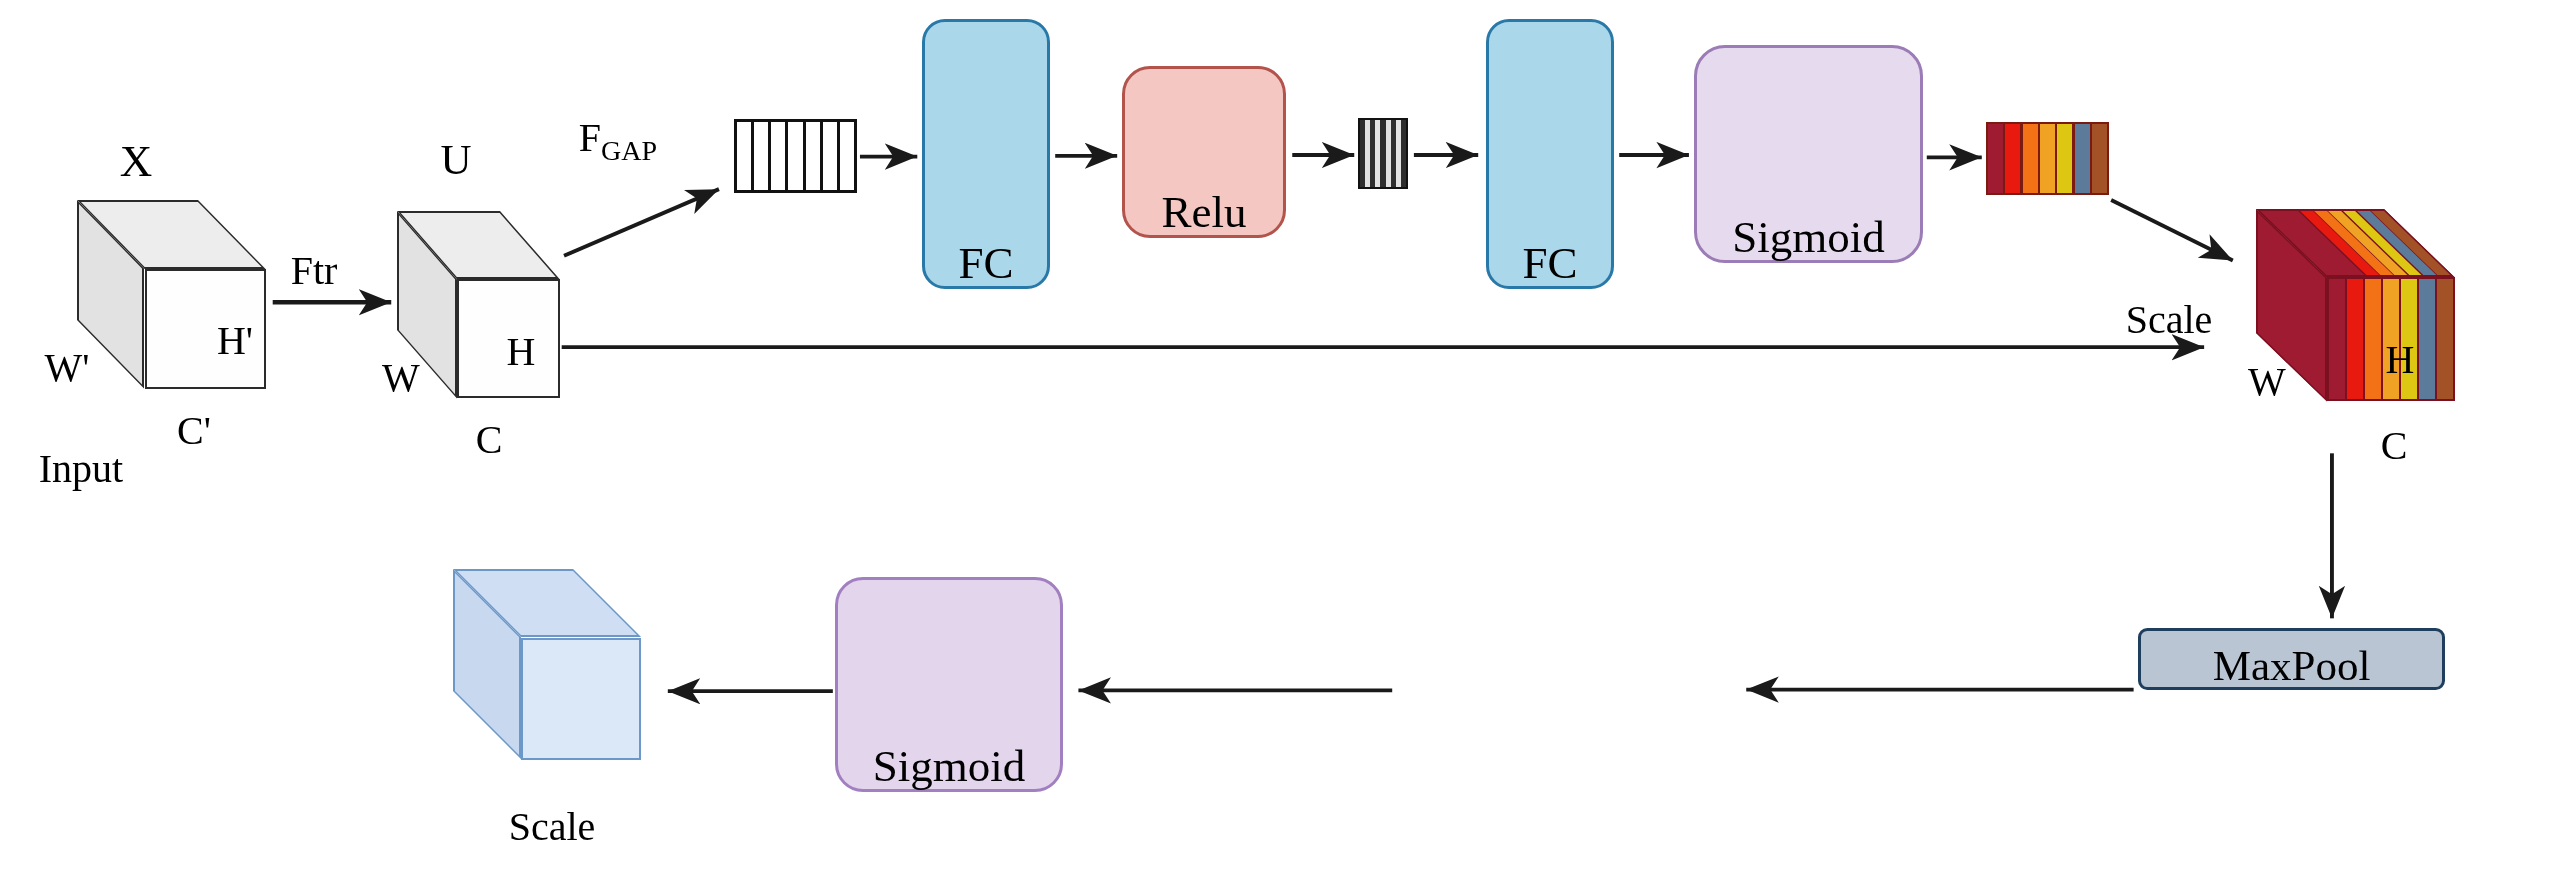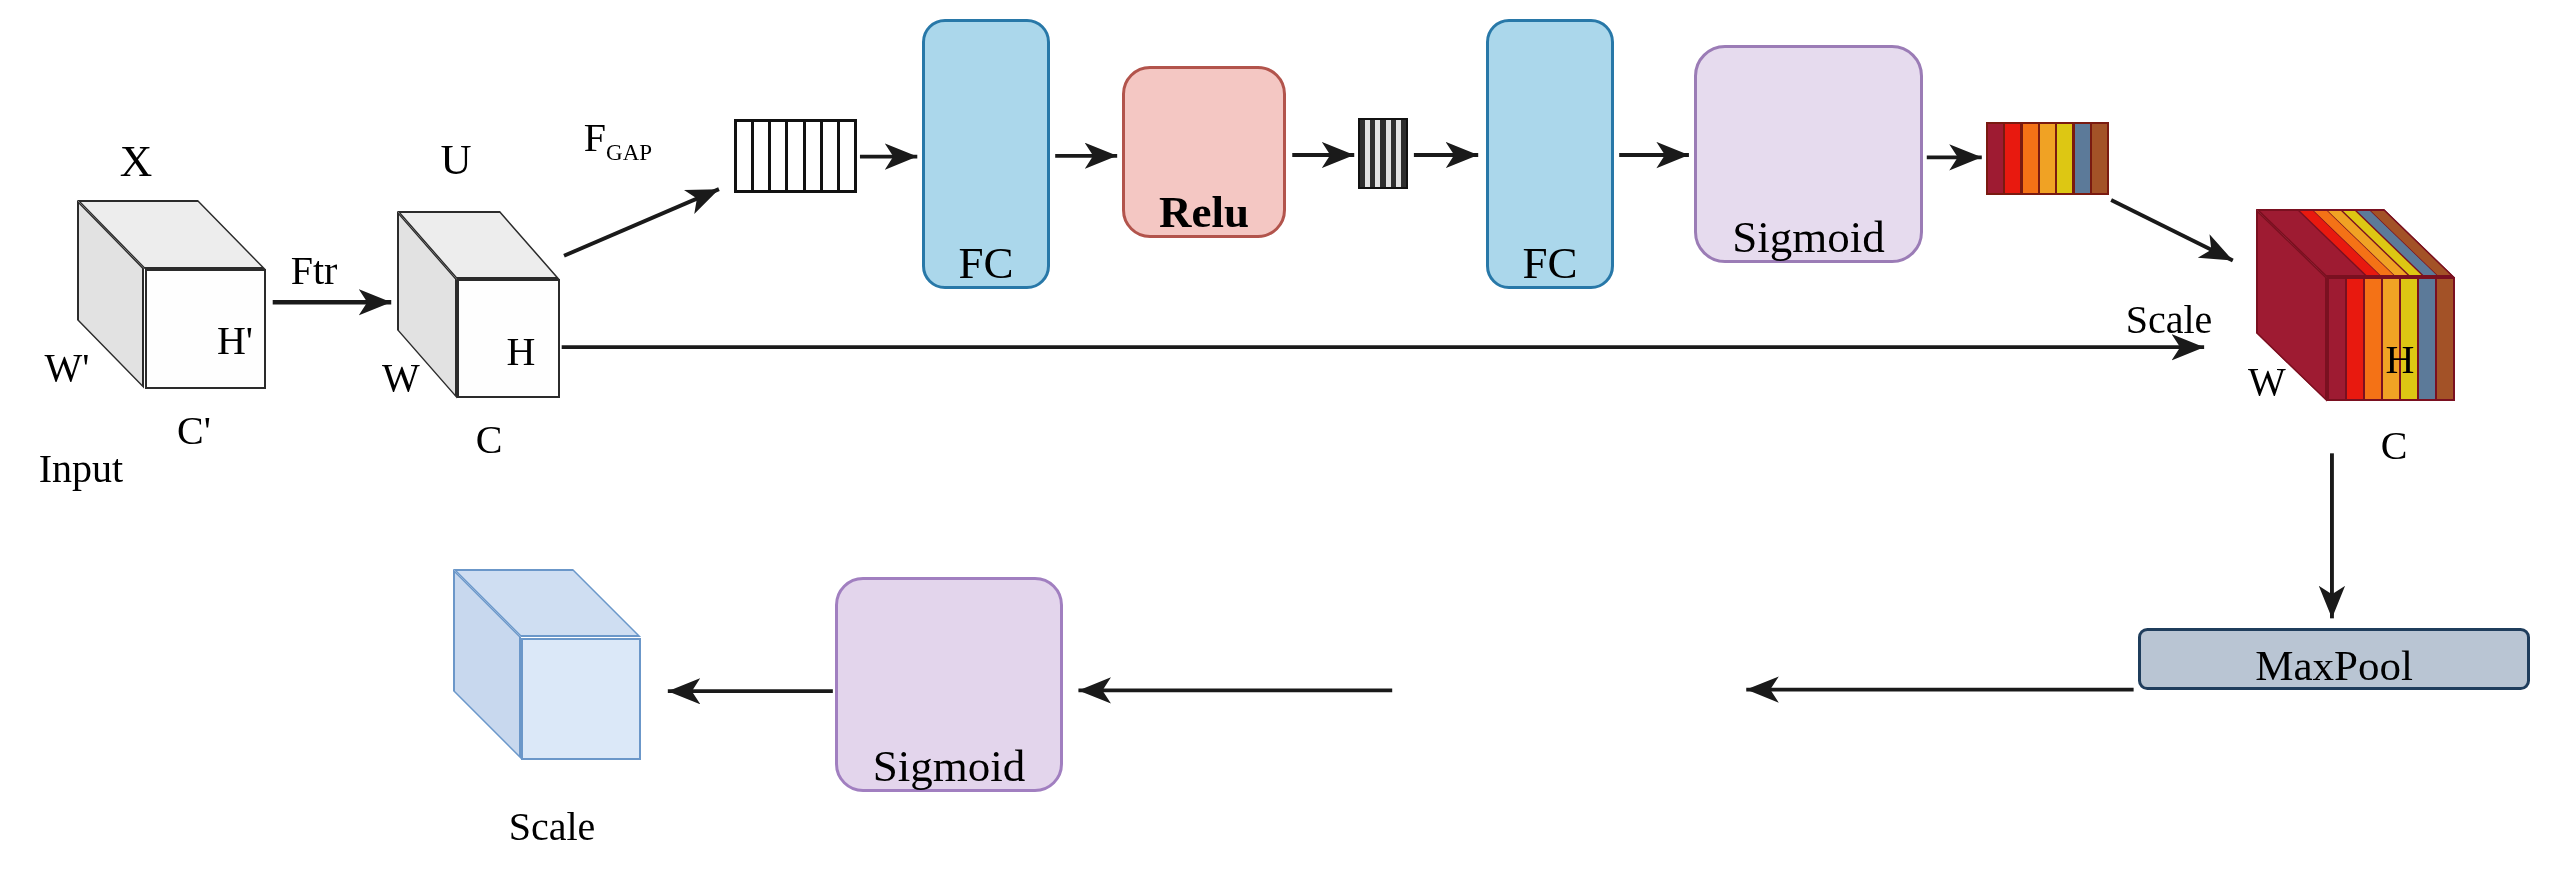--- a/index.html
+++ b/index.html
@@ -5,21 +5,21 @@
   html,body{margin:0;padding:0;background:#ffffff;}
   #canvas{position:relative;width:2576px;height:871px;background:#fff;overflow:hidden;
           font-family:"Liberation Serif","DejaVu Serif",serif;color:#000;}
   svg.wires{position:absolute;left:0;top:0;width:2576px;height:871px;pointer-events:none;}
   .lbl{position:absolute;transform:translate(-50%,-50%);font-size:40px;line-height:1;white-space:nowrap;}
   .box{position:absolute;display:flex;align-items:flex-end;justify-content:center;box-sizing:border-box;}
   .face{position:absolute;box-sizing:border-box;transform-origin:top left;}
   .stripes{display:flex;flex-direction:row;align-items:stretch;}
   .stripe{flex:1 1 0;}
   .wide-first .stripe:first-child{flex:3 1 0;}
-  sub.gap{font-size:23px;}
+  sub.gap{font-size:28px;}
 </style>
 </head>
 <body>
 
 <div id="canvas">
 
   <svg class="wires" viewBox="0 0 3325 1124">
     <defs>
       <marker id="ah" markerUnits="userSpaceOnUse" markerWidth="46" markerHeight="38" refX="42" refY="17" orient="auto">
         <path d="M0,0 L42,17 L0,34 L11,17 Z" fill="#1a1a1a"></path>
@@ -88,21 +88,21 @@
       <div class="stripe" style="background: rgb(255, 255, 255);"></div>
       <div class="stripe" style="background: rgb(255, 255, 255);"></div>
       <div class="stripe" style="background: rgb(255, 255, 255);"></div>
     </div>
 
   <div class="box" style="left:922px;top:19.4px;width:128px;height:270px;background:#abd7eb;border:3.1px solid #2878a8;border-radius:23px;">
     <span class="lbl" style="position:static;transform:none;font-size:45px;">FC</span>
   </div>
 
   <div class="box" style="left:1122px;top:66px;width:164px;height:172px;background:#f4c7c3;border:3.1px solid #b2544c;border-radius:28px;">
-    <span class="lbl" style="position:static;transform:none;font-size:45px;font-weight:bold;">Relu</span>
+    <span class="lbl" style="position:static;transform:none;font-size:45px;">Relu</span>
   </div>
 
   <div class="box stripes" style="left:1358px;top:118px;width:50px;height:71px;border:2.3px solid #111;">
       <div class="stripe" style="background: rgb(46, 46, 46);"></div>
       <div class="stripe" style="background: rgb(226, 226, 226);"></div>
       <div class="stripe" style="background: rgb(46, 46, 46);"></div>
       <div class="stripe" style="background: rgb(226, 226, 226);"></div>
       <div class="stripe" style="background: rgb(46, 46, 46);"></div>
       <div class="stripe" style="background: rgb(226, 226, 226);"></div>
       <div class="stripe" style="background: rgb(46, 46, 46);"></div>
@@ -148,21 +148,21 @@
         <div class="stripe" style="background: rgb(240, 162, 36);"></div>
         <div class="stripe" style="background: rgb(221, 199, 19);"></div>
         <div class="stripe" style="background: rgb(92, 122, 153);"></div>
         <div class="stripe" style="background: rgb(163, 82, 39);"></div>
       </div>
   </div>
   <div class="lbl" style="left:2267px;top:382px;">W</div>
   <div class="lbl" style="left:2400px;top:360px;">H</div>
   <div class="lbl" style="left:2394px;top:446px;">C</div>
 
-  <div class="box" style="left:2138px;top:628px;width:392px;height:62px;background:#b9c5d3;border:3.1px solid #1f3d5c;border-radius:9.3px;">
+  <div class="box" style="left:2138px;top:628px;width:307px;height:62px;background:#b9c5d3;border:3.1px solid #1f3d5c;border-radius:9.3px;">
     <span class="lbl" style="position:static;transform:none;font-size:43px;">MaxPool</span>
   </div>
 
 
   <div class="box" style="left:835px;top:577px;width:228px;height:215px;background:#e3d5ec;border:3.1px solid #a17fc0;border-radius:28px;">
     <span class="lbl" style="position:static;transform:none;font-size:45px;">Sigmoid</span>
   </div>
 
   <div>
     <div class="face" style="left:453px;top:569px;width:120px;height:68px;background:#cfdef2;border:2.3px solid #6b97c9;transform:skewX(45deg);"></div>

